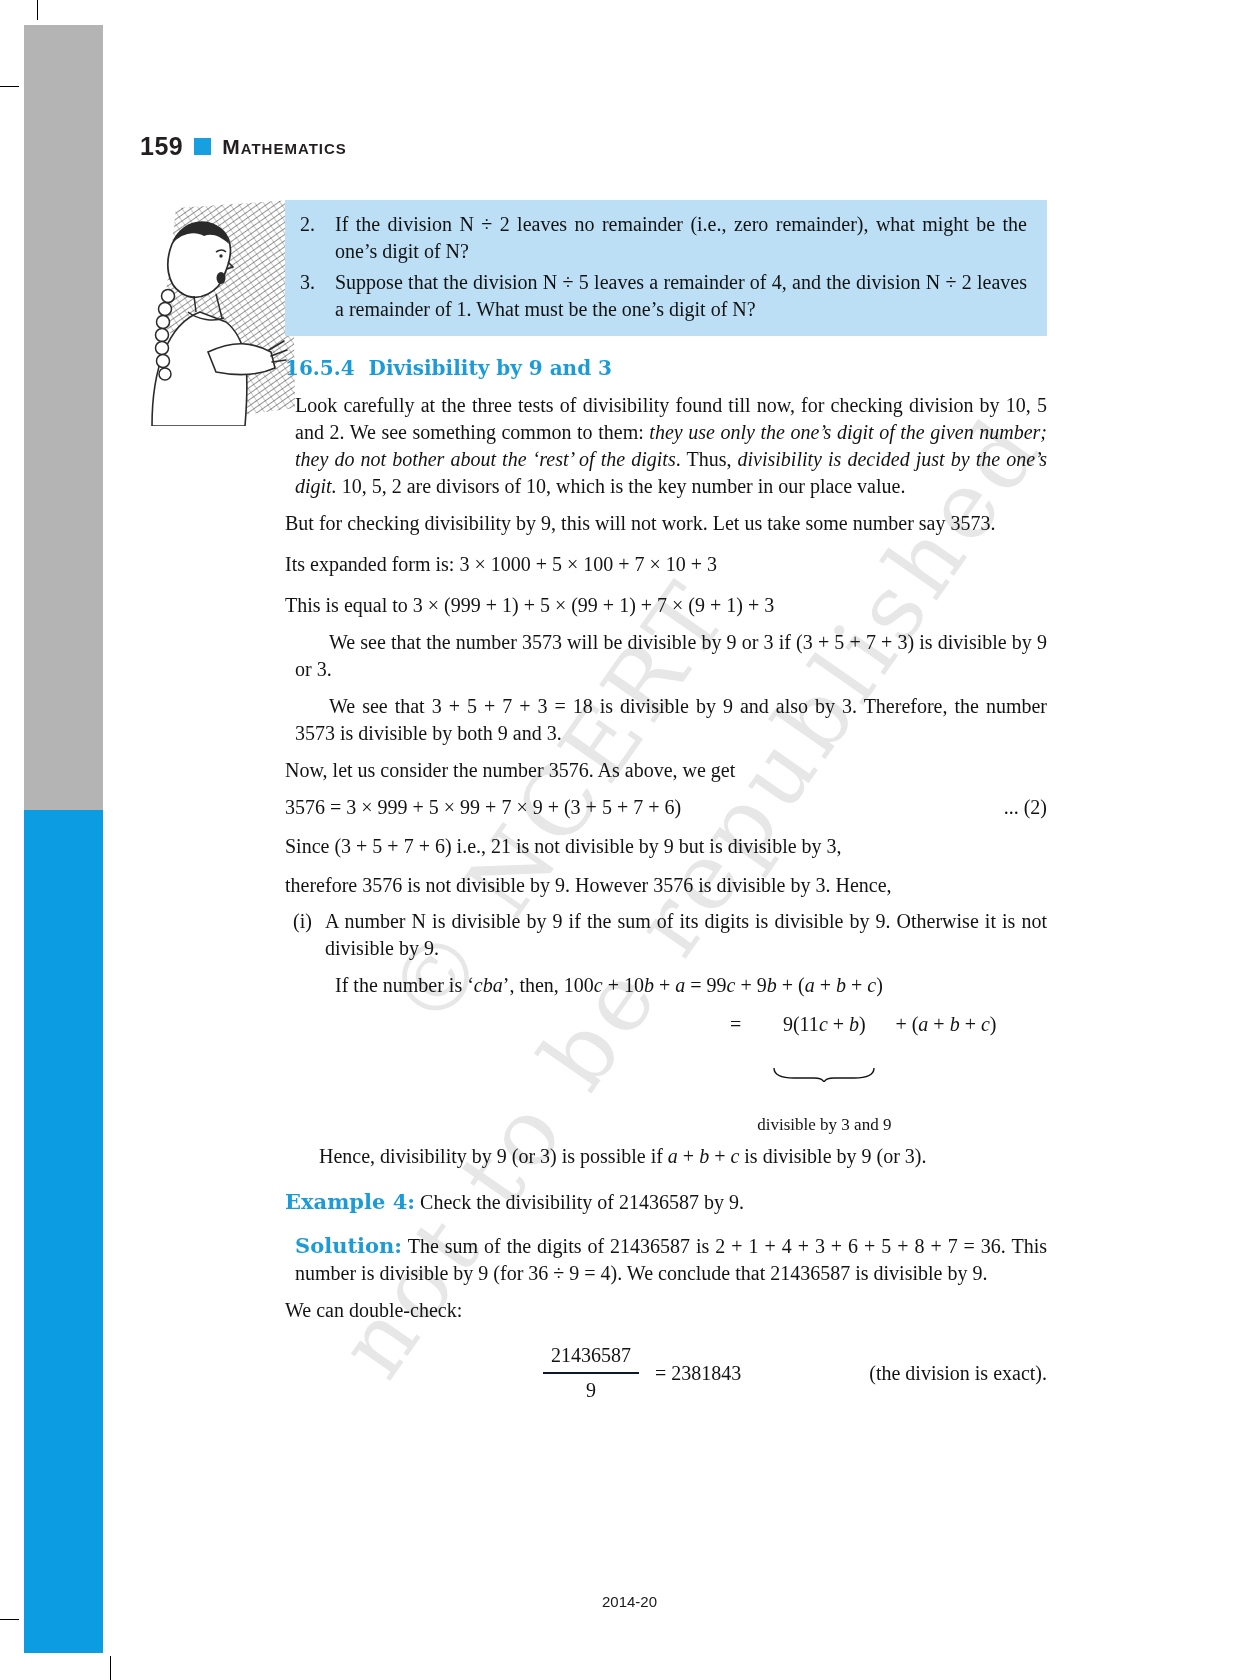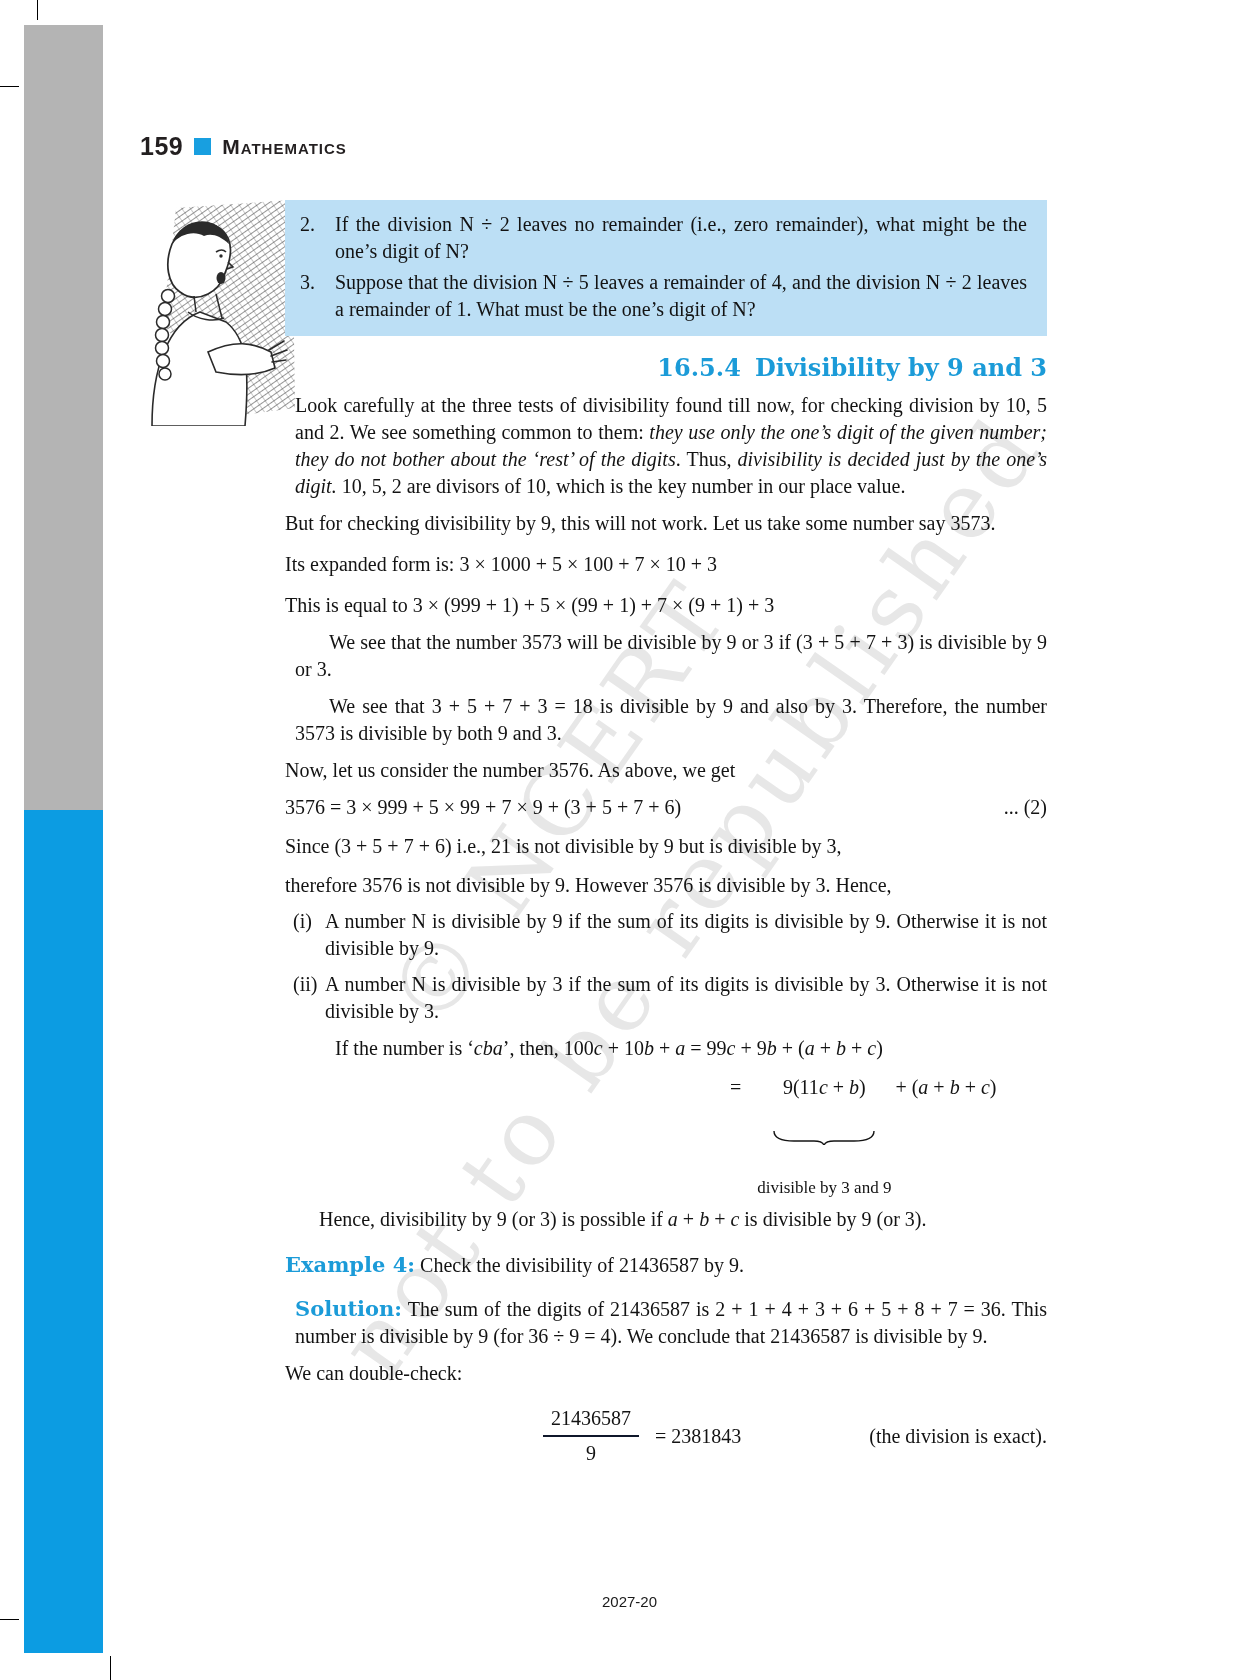--- a/index.html
+++ b/index.html
@@ -37,21 +37,21 @@
   
   .main{position:absolute;left:285px;top:200px;width:762px;z-index:2;font-size:20px;line-height:27px;}
 
   .qbox{background:#bcdff5;padding:11px 20px 13px 15px;}
   .qrow{display:flex;margin-top:4px;}
   .qrow:first-child{margin-top:0;}
   .qnum{flex:0 0 35px;}
   .qtext{flex:1;text-align:justify;}
 
   h2.section{margin:17px 0 9px 0;font-family:"DejaVu Serif", serif;
-             font-size:24px;line-height:30px;color:#1b9bd8;font-weight:bold;text-align:right;}
+             font-size:20px;line-height:30px;color:#1b9bd8;font-weight:bold;}
   h2.section .gap{display:inline-block;width:14px;}
 
   p{margin:0;}
   .just{text-align:justify;margin-left:10px;}
   .it{font-style:italic;}
   .indent{text-indent:34px;}
   .mt8{margin-top:8px;}  .mt10{margin-top:10px;}  .mt12{margin-top:12px;}
   .mt14{margin-top:14px;}  .mt16{margin-top:16px;}
 
   .eqrow{position:relative;}
@@ -183,24 +183,20 @@
   </p>
 
   <p class="mt12">Since (3 + 5 + 7 + 6) i.e., 21 is not divisible by 9 but is divisible by 3,</p>
 
   <p class="mt12">therefore 3576 is not divisible by 9. However 3576 is divisible by 3. Hence,</p>
 
   <div class="li">
     <span class="li-num">(i)</span>
     <span class="li-text">A number N is divisible by 9 if the sum of its digits is divisible by 9. Otherwise it is not divisible by 9.</span>
   </div>
-  <div class="li">
-    <span class="li-num">(ii)</span>
-    <span class="li-text">A number N is divisible by 3 if the sum of its digits is divisible by 3. Otherwise it is not divisible by 3.</span>
-  </div>
 
   <p class="cba-line"><span>If the number is ‘</span><span class="it">cba</span><span>’, then, 100</span><span class="it">c</span><span> + 10</span><span class="it">b</span><span> + </span><span class="it">a</span><span> = 99</span><span class="it">c</span><span> + 9</span><span class="it">b</span><span> + (</span><span class="it">a</span><span> + </span><span class="it">b</span><span> + </span><span class="it">c</span><span>)</span></p>
 
   <div class="brace-eq">
     <span class="eq-sign">=</span>
     <span class="brace-stack">
       <span><span>9(11</span><span class="it">c</span><span> + </span><span class="it">b</span><span>)</span></span>
       <svg width="104" height="15" viewBox="0 0 104 15">
         <path d="M2 1 C2 8 9 11 22 11 L42 11 C48 11 51 13 52 15 C53 13 56 11 62 11 L82 11 C95 11 102 8 102 1" fill="none" stroke="#131313" stroke-width="1.4"></path>
       </svg>
@@ -225,13 +221,13 @@
     <span class="frac">
       <span class="frac-num">21436587</span>
       <span class="frac-den">9</span>
     </span>
     <span class="frac-result">= 2381843</span>
     <span class="frac-note">(the division is exact).</span>
   </div>
 
 </div>
 
-<div class="footer">2027-20</div>
+<div class="footer">2014-20</div>
 
 </body></html>

